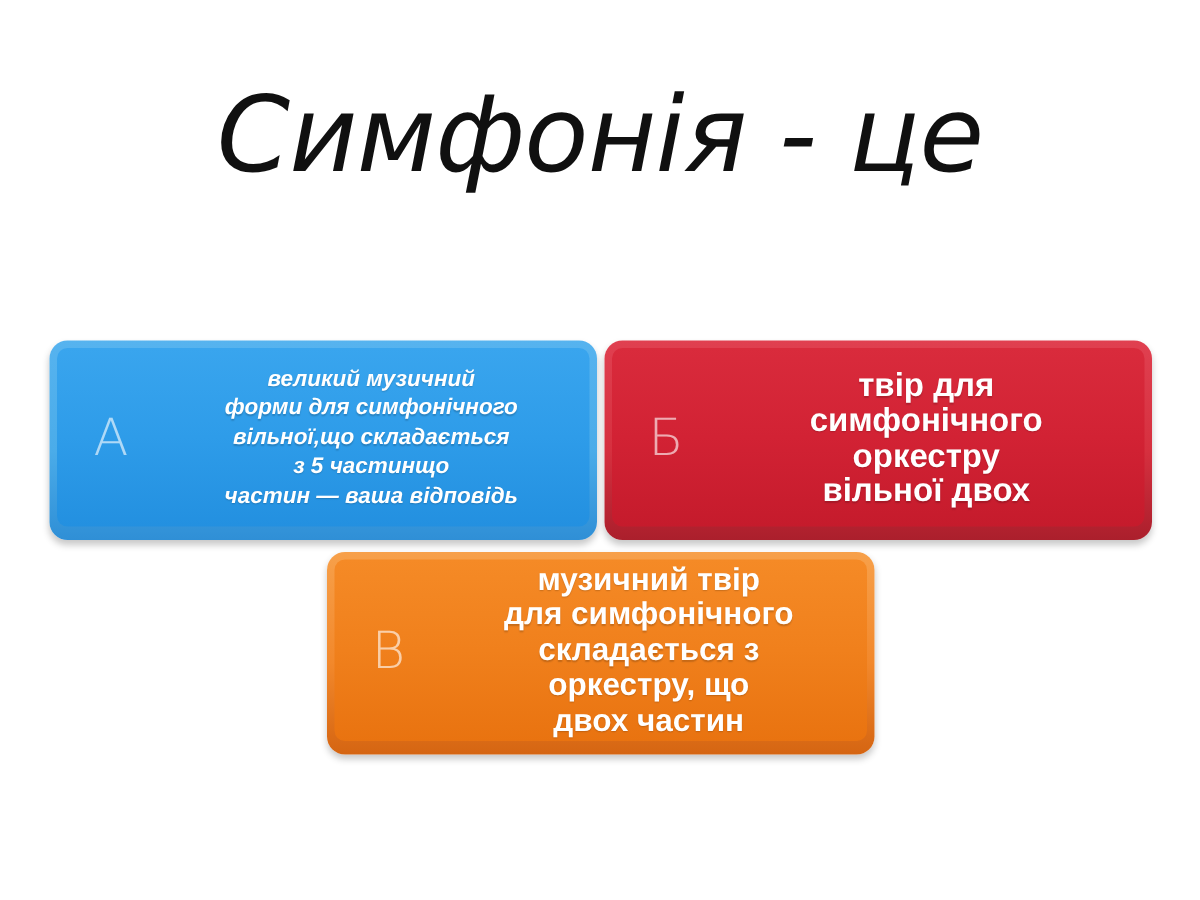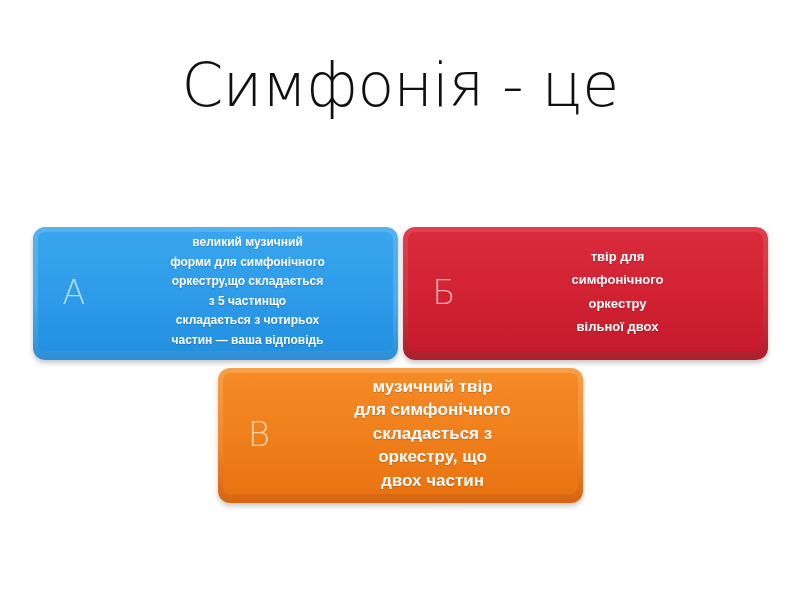--- a/index.html
+++ b/index.html
@@ -16,26 +16,27 @@
   }
 
   
   .quiz-title {
     position: absolute;
     left: 0;
     top: 54px;
     width: 800px;
     text-align: center;
     font-family: "DejaVu Sans", "Liberation Sans", sans-serif;
-    font-size: 60px;
+    font-size: 70px;
     font-weight: 300;
     line-height: 1.05;
     color: #101010;
     letter-spacing: -0.5px;
     white-space: nowrap;
+    font-style: italic;
   }
 
   
   .card {
     position: absolute;
     border-radius: 12px;
     box-sizing: border-box;
     padding: 5px 5px 9px 5px;
     box-shadow: 0 3px 5px rgba(0,0,0,0.22);
   }
@@ -76,71 +77,71 @@
     left: 33px;
     top: 227px;
     width: 365px;
     height: 133px;
     background: linear-gradient(180deg, #56b3ef 0%, #4bace9 55%, #2f8fd6 100%);
   }
   #card-a .card-inner {
     background: linear-gradient(180deg, #39a5ee 0%, #2e9ce9 50%, #2390e0 100%);
   }
   #card-a .card-text {
-    font-size: 12px;
+    font-size: 15px;
     line-height: 19.5px;
+    font-style: italic;
   }
 
   
   #card-b {
     left: 403px;
     top: 227px;
     width: 365px;
     height: 133px;
     background: linear-gradient(180deg, #e04050 0%, #d6303f 55%, #ab1f2c 100%);
   }
   #card-b .card-inner {
     background: linear-gradient(180deg, #d92b3c 0%, #d22234 50%, #c51b2c 100%);
   }
   #card-b .card-text {
-    font-size: 13px;
+    font-size: 22px;
     line-height: 23.5px;
   }
 
   
   #card-c {
     left: 218px;
     top: 368px;
     width: 365px;
     height: 135px;
     background: linear-gradient(180deg, #f7a04a 0%, #f2882b 55%, #d56512 100%);
   }
   #card-c .card-inner {
     background: linear-gradient(180deg, #f58a26 0%, #f0801c 50%, #e97310 100%);
   }
   #card-c .card-text {
-    font-size: 17px;
+    font-size: 21px;
     line-height: 23.5px;
     text-align: center;
   }
 </style>
 </head>
 <body>
 
 <div class="quiz-title">Симфонія - це</div>
 
 <div class="card" id="card-a">
   <div class="card-inner">
     <div class="card-letter">А</div>
     <div class="card-text">
       <span>великий музичний</span>
       <span>форми для симфонічного</span>
-      <span>оркестру,що складається</span>
+      <span>вільної,що складається</span>
       <span>з 5 частинщо</span>
-      <span>складається з чотирьох</span>
       <span>частин — ваша відповідь</span>
     </div>
   </div>
 </div>
 
 <div class="card" id="card-b">
   <div class="card-inner">
     <div class="card-letter">Б</div>
     <div class="card-text">
       <span>твір для</span>

